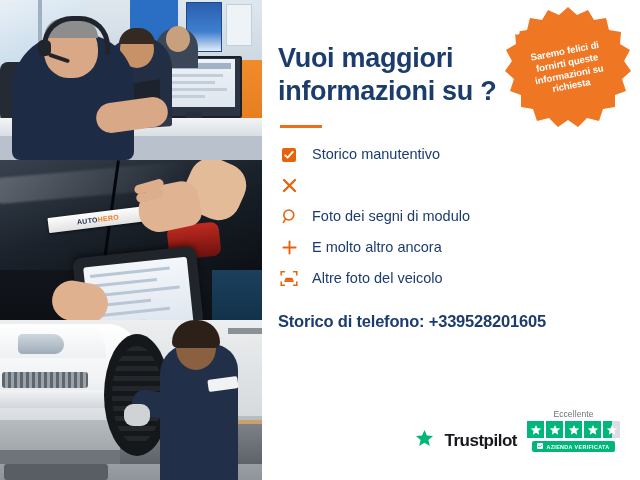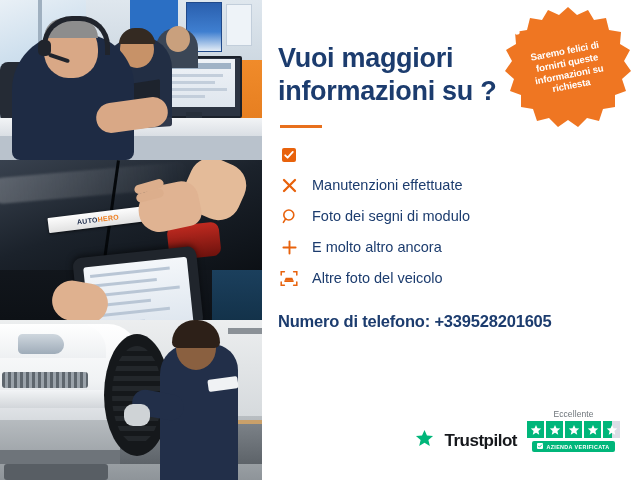--- a/index.html
+++ b/index.html
@@ -272,33 +272,33 @@
 
     <ul class="features">
 
       <li class="feature">
         <span class="f-icon">
           <svg width="16" height="16" viewBox="0 0 16 16">
             <rect x="1" y="1" width="14" height="14" rx="2" fill="#e8620c"></rect>
             <path d="M4.2 8.3 L6.6 10.7 L11.8 4.9" stroke="#fff" stroke-width="1.8" fill="none" stroke-linecap="round" stroke-linejoin="round"></path>
           </svg>
         </span>
+        <span class="f-label">Storico manutentivo</span>
       </li>
 
       <li class="feature">
         <span class="f-icon">
           <svg width="17" height="17" viewBox="0 0 17 17">
             <g stroke="#e8620c" stroke-width="2.3" stroke-linecap="round">
               <line x1="3" y1="3" x2="14" y2="14"></line>
               <line x1="14" y1="3" x2="3" y2="14"></line>
             </g>
             <circle cx="8.5" cy="8.5" r="1.5" fill="#e8620c"></circle>
           </svg>
         </span>
-        <span class="f-label">Manutenzioni effettuate</span>
       </li>
 
       <li class="feature">
         <span class="f-icon">
           <svg width="17" height="17" viewBox="0 0 17 17">
             <circle cx="7.8" cy="7" r="5" stroke="#e8620c" stroke-width="1.6" fill="none"></circle>
             <line x1="4.6" y1="10.8" x2="2.4" y2="14.4" stroke="#e8620c" stroke-width="1.6" stroke-linecap="round"></line>
           </svg>
         </span>
         <span class="f-label">Foto dei segni di modulo</span>
@@ -327,21 +327,21 @@
             </g>
             <path d="M4.6 10.4 l1.1-2.6 h6.6 l1.1 2.6 z" fill="#e8620c"></path>
             <rect x="4.3" y="10.2" width="9.4" height="1.9" rx=".7" fill="#e8620c"></rect>
           </svg>
         </span>
         <span class="f-label">Altre foto del veicolo</span>
       </li>
 
     </ul>
 
-    <p class="phone"><span>Numero di telefono: </span><span>+339528201605</span></p>
+    <p class="phone"><span>Storico di telefono: </span><span>+339528201605</span></p>
 
     <div class="badge">
       <svg viewBox="0 0 126 126">
         <path fill="#ef7622" d="
           M63 2 L72 10 L83 5 L89 15 L101 13 L104 25 L116 27 L115 39 L125 45
           L119 56 L126 66 L117 74 L121 86 L110 90 L110 102 L98 104 L94 116
           L82 113 L73 122 L63 115 L53 122 L44 113 L32 116 L28 104 L16 102
           L16 90 L5 86 L9 74 L0 66 L7 56 L1 45 L11 39 L10 27 L22 25 L25 13
           L37 15 L43 5 L54 10 Z"></path>
       </svg>

